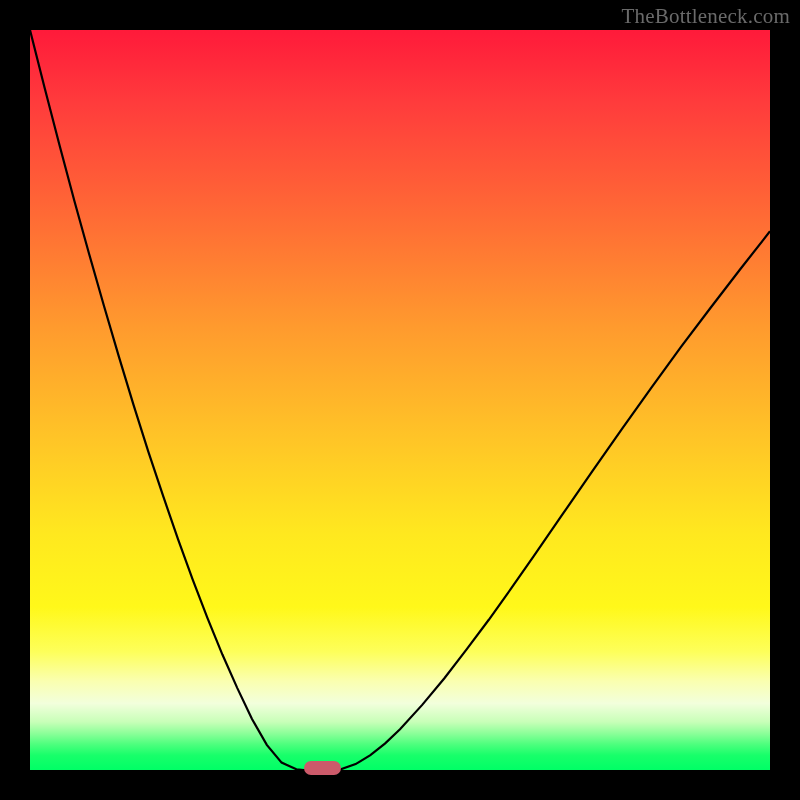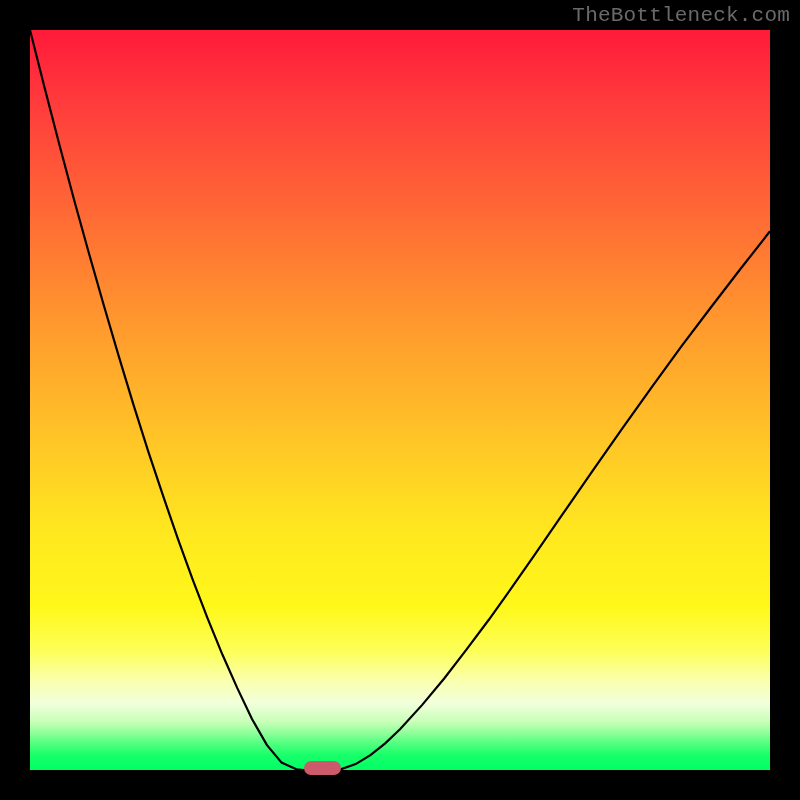--- a/index.html
+++ b/index.html
@@ -53,21 +53,21 @@
   }
   .marker {
     position: absolute;
     background: #cc5a6a;
     border-radius: 7px;
   }
   .watermark {
     position: absolute;
     top: 4px;
     right: 10px;
-    font-family: Liberation Mono, monospace;
+    font-family: Liberation Serif, serif;
     font-size: 21px;
     color: #6a6a6a;
     letter-spacing: 0.2px;
   }
 </style>
 </head>
 <body>
 
 <div class="outer-frame">
 

